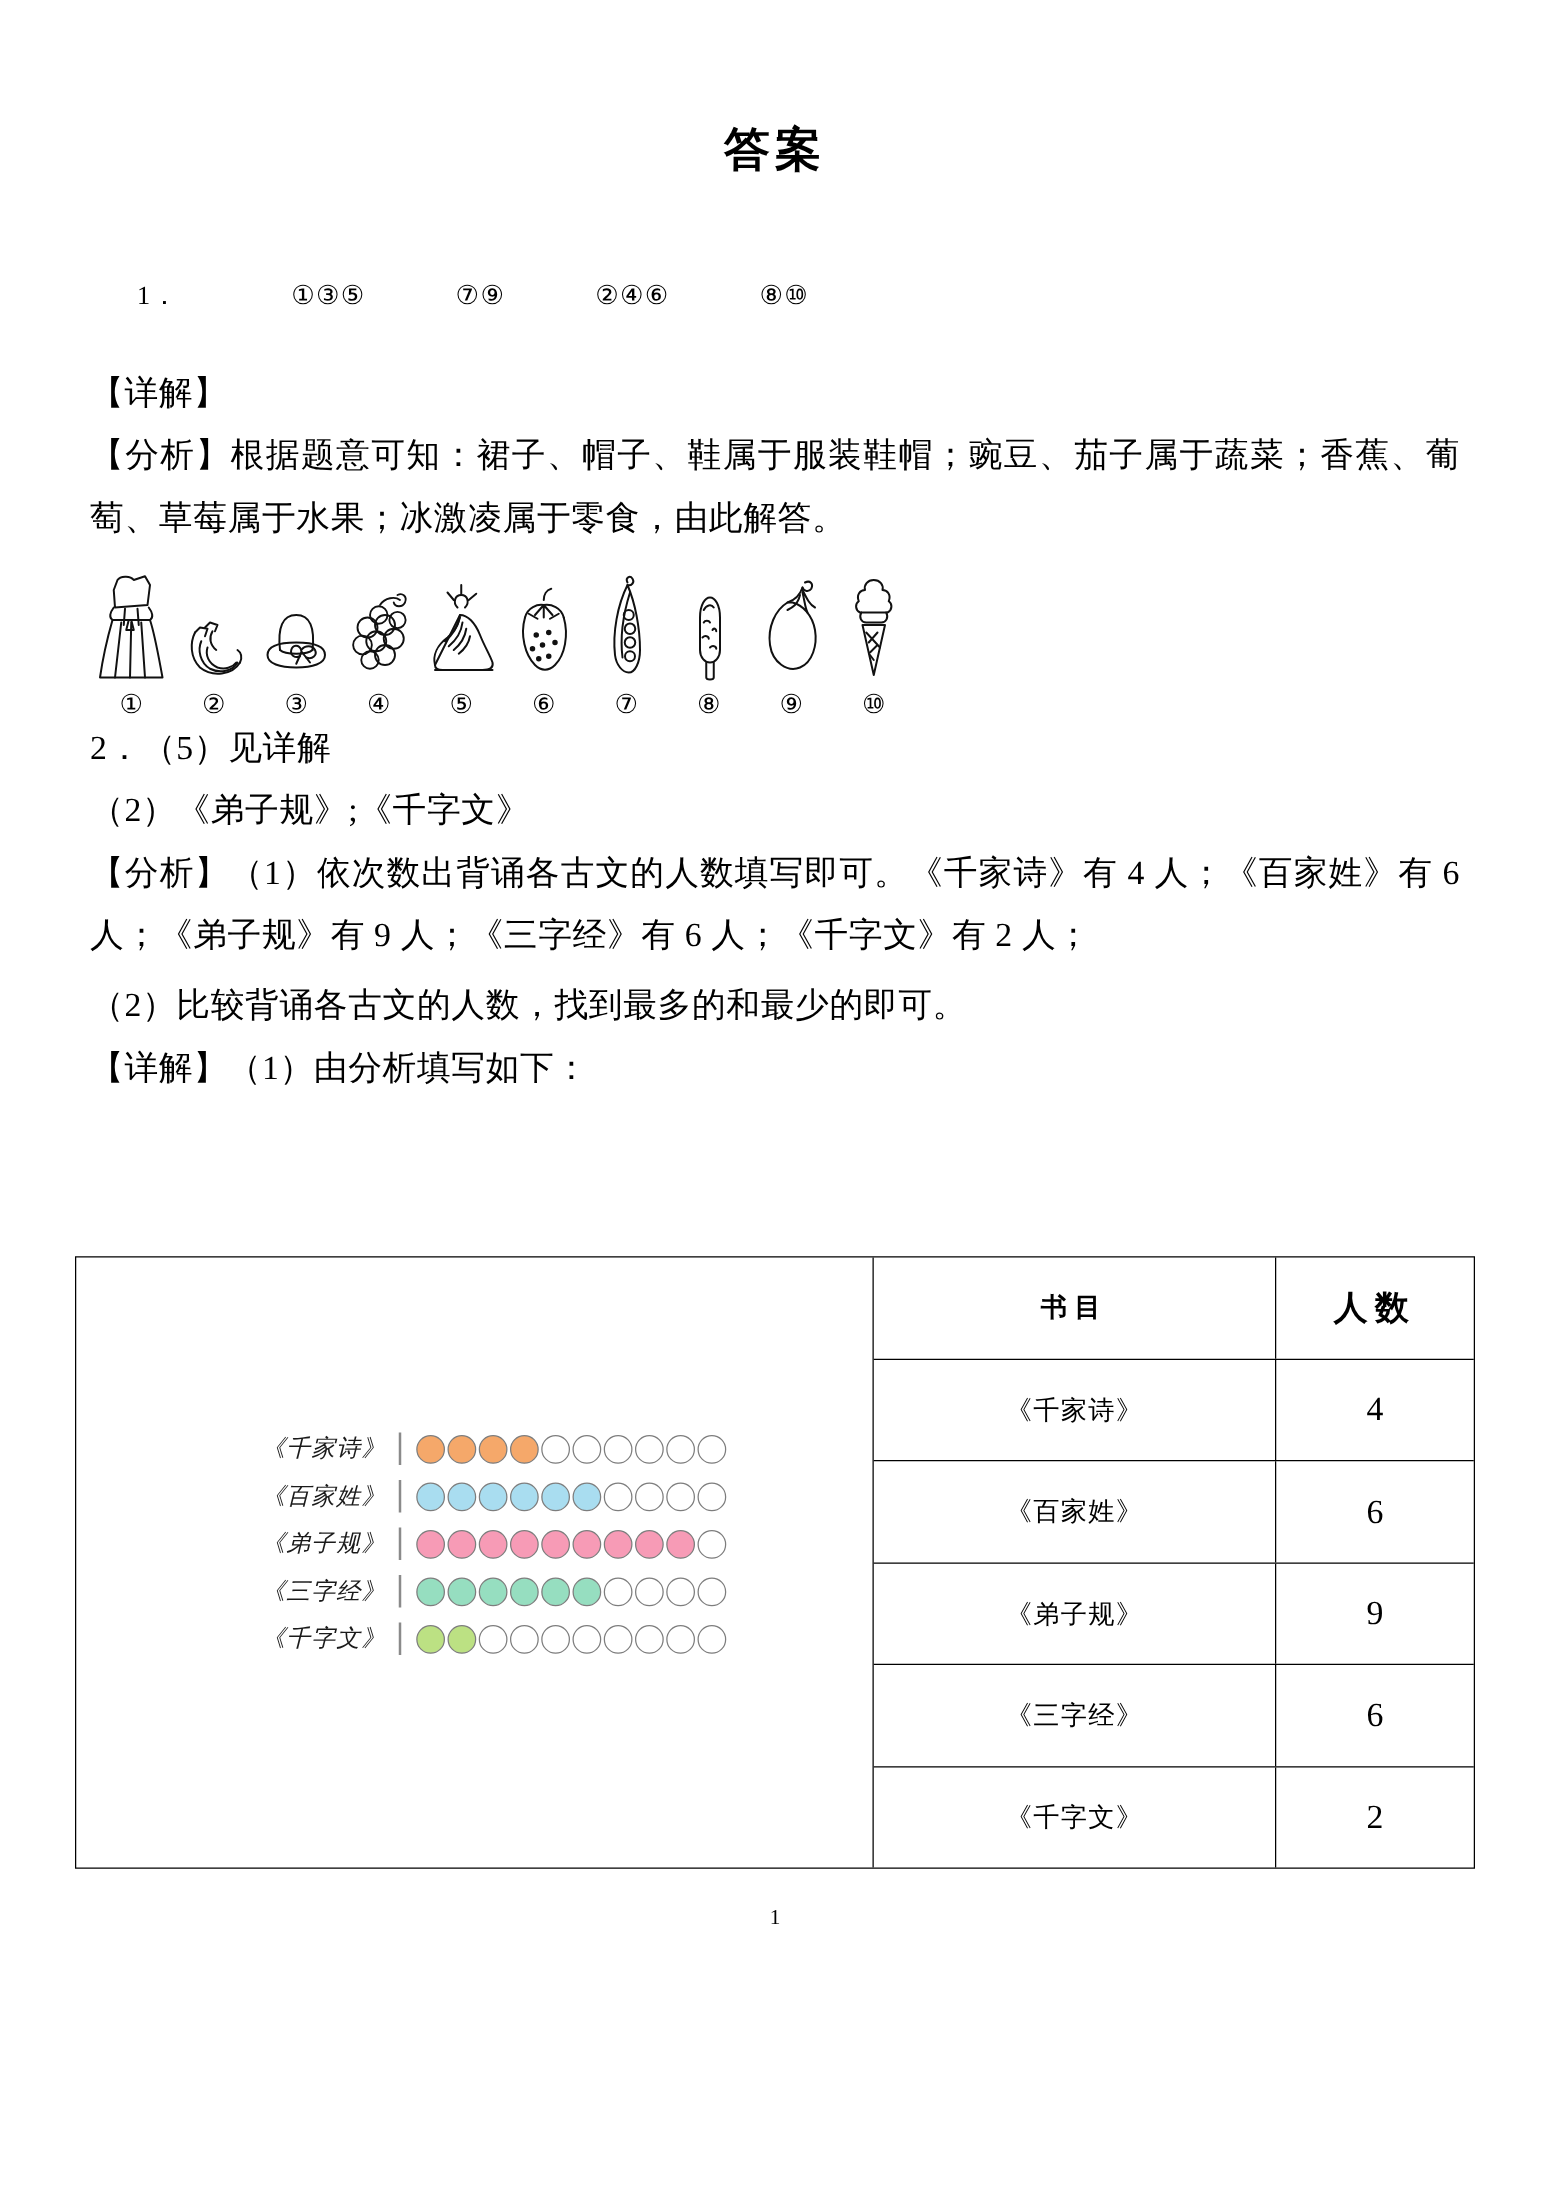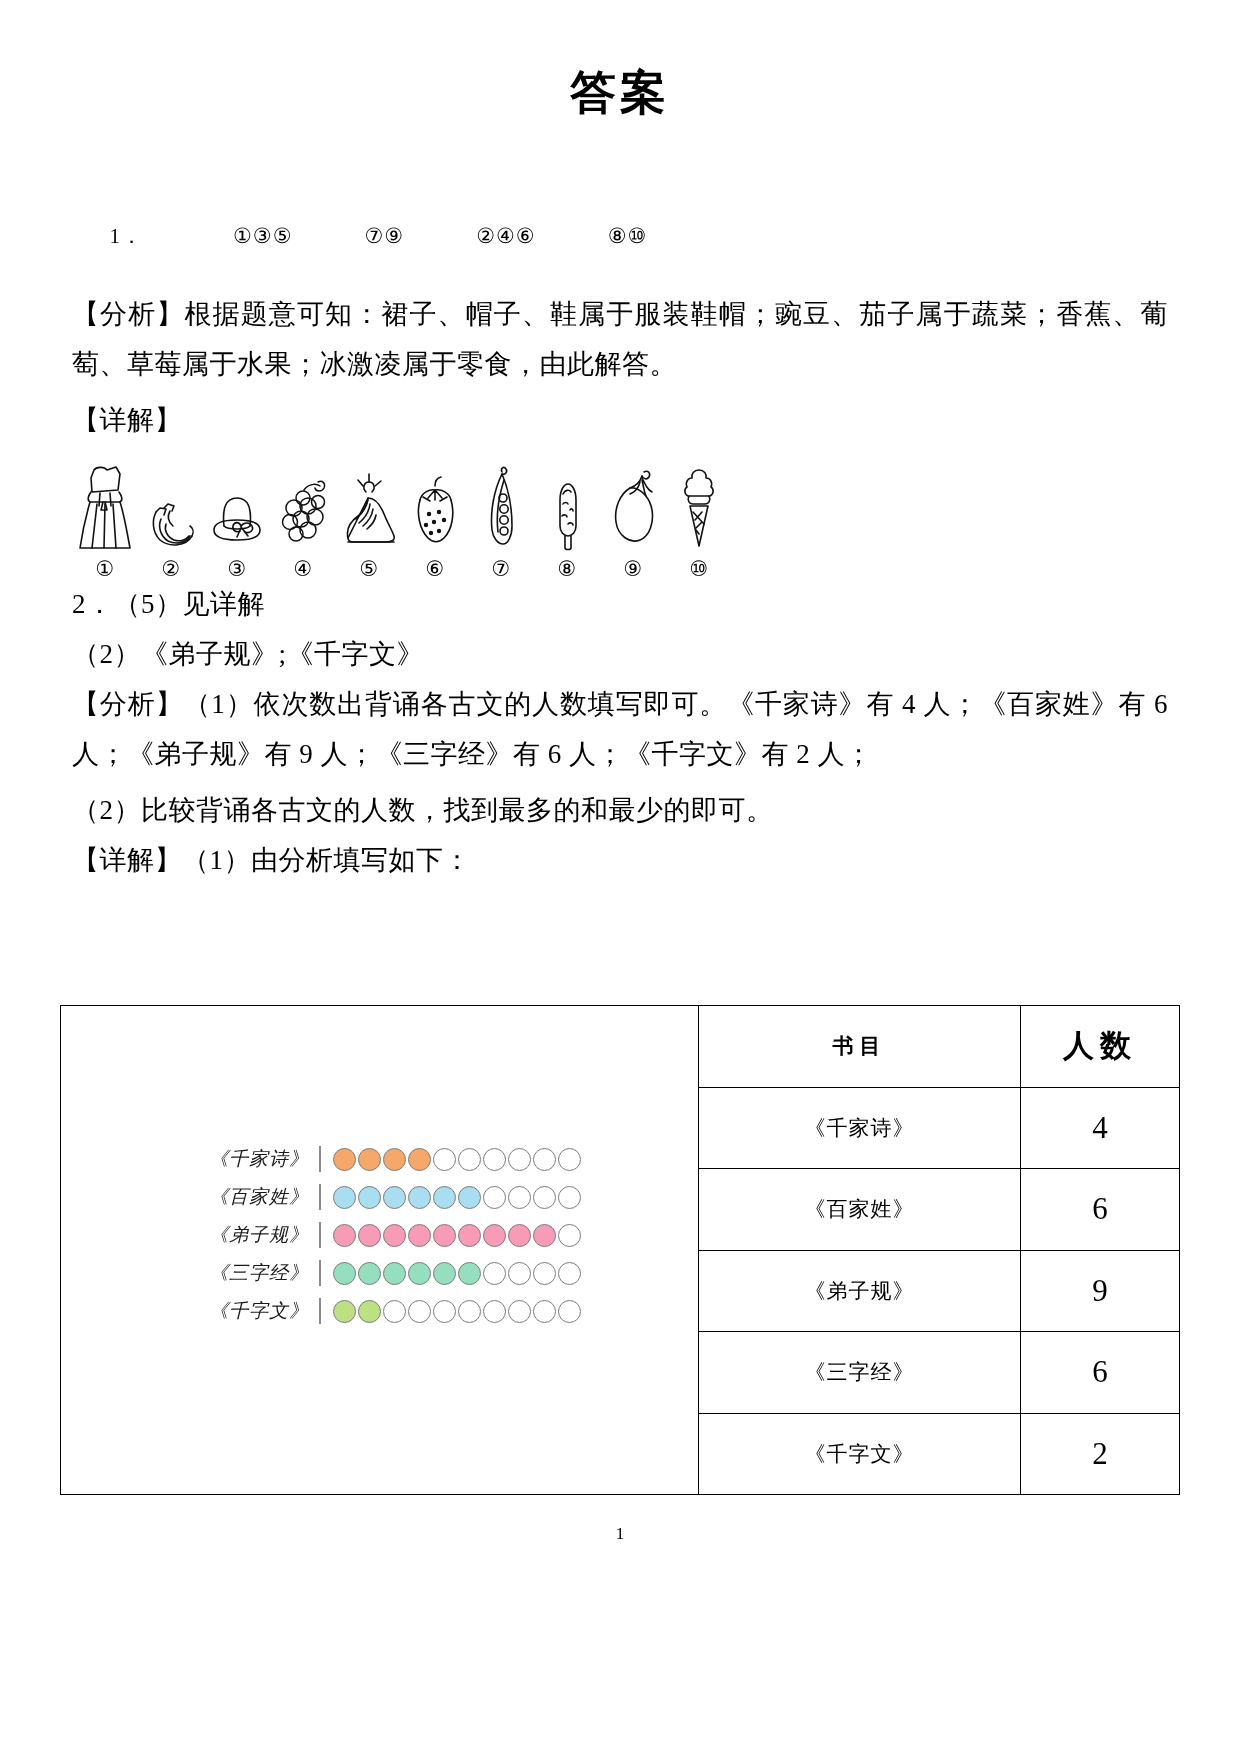--- a/index.html
+++ b/index.html
@@ -5,24 +5,24 @@
   html,body{margin:0;padding:0;background:#fff;}
   body{
     width:1240px;height:1754px;position:relative;overflow:hidden;
     font-family:"Liberation Serif","DejaVu Serif",serif;
     color:#000;
   }
   .page{position:absolute;inset:0;background:#fff;}
 
   .title{
     text-align:center;
-    font-size:46px;
+    font-size:37px;
     font-weight:bold;
     letter-spacing:4px;
-    margin-top:62px;
+    margin-top:95px;
     font-family:"Liberation Serif","DejaVu Serif",serif;
   }
 
   .body-area{
     position:absolute;
     left:72px; right:72px; top:205px;
   }
 
   .q-line{
     font-size:21px;
@@ -96,21 +96,21 @@
   .tbl-c1{
     flex:1 1 0;
     display:flex;align-items:center;justify-content:center;
     border-right:1.6px solid #000;
     font-size:21px;
     letter-spacing:1px;
   }
   .tbl-c2{
     width:158px;
     display:flex;align-items:center;justify-content:center;
-    font-size:31px;
+    font-size:27px;
     font-family:"Liberation Serif",serif;
   }
   .tbl-head .tbl-c1,.tbl-head .tbl-c2{font-weight:bold;letter-spacing:6px;}
 
   
   .dotchart{
     position:absolute;
     left:130px;
     top:140px;
     display:flex;
@@ -167,23 +167,23 @@
 <div class="page">
 
   <div class="title">答案</div>
 
   <div class="body-area">
 
     <div class="q-line">
       <span>1．</span><span style="display:inline-block;width:90px;"></span><span>①③⑤</span><span style="display:inline-block;width:72px;"></span><span>⑦⑨</span><span style="display:inline-block;width:72px;"></span><span>②④⑥</span><span style="display:inline-block;width:72px;"></span><span>⑧⑩</span>
     </div>
 
+    <p class="para tight">【详解】</p>
+
     <p class="para">【分析】根据题意可知：裙子、帽子、鞋属于服装鞋帽；豌豆、茄子属于蔬菜；香蕉、葡萄、草莓属于水果；冰激凌属于零食，由此解答。</p>
-
-    <p class="para tight">【详解】</p>
 
     <div class="icon-strip">
 
       <div class="icon-cell">
         <svg width="58" height="88" viewBox="0 0 58 88">
           <g fill="none" stroke="#111" stroke-width="1.6" stroke-linejoin="round" stroke-linecap="round">
             <path d="M18 6 C20 3 28 2 31 6 L40 3 L44 10 L42 26 L16 28 L15 14 Z"></path>
             <path d="M15 28 C12 32 11 36 14 38 L44 38 C47 36 46 32 43 28"></path>
             <path d="M24 29 L23 42 M34 29 L35 42"></path>
             <path d="M14 38 C10 52 6 70 4 84 L54 84 C51 68 48 50 44 38"></path>

